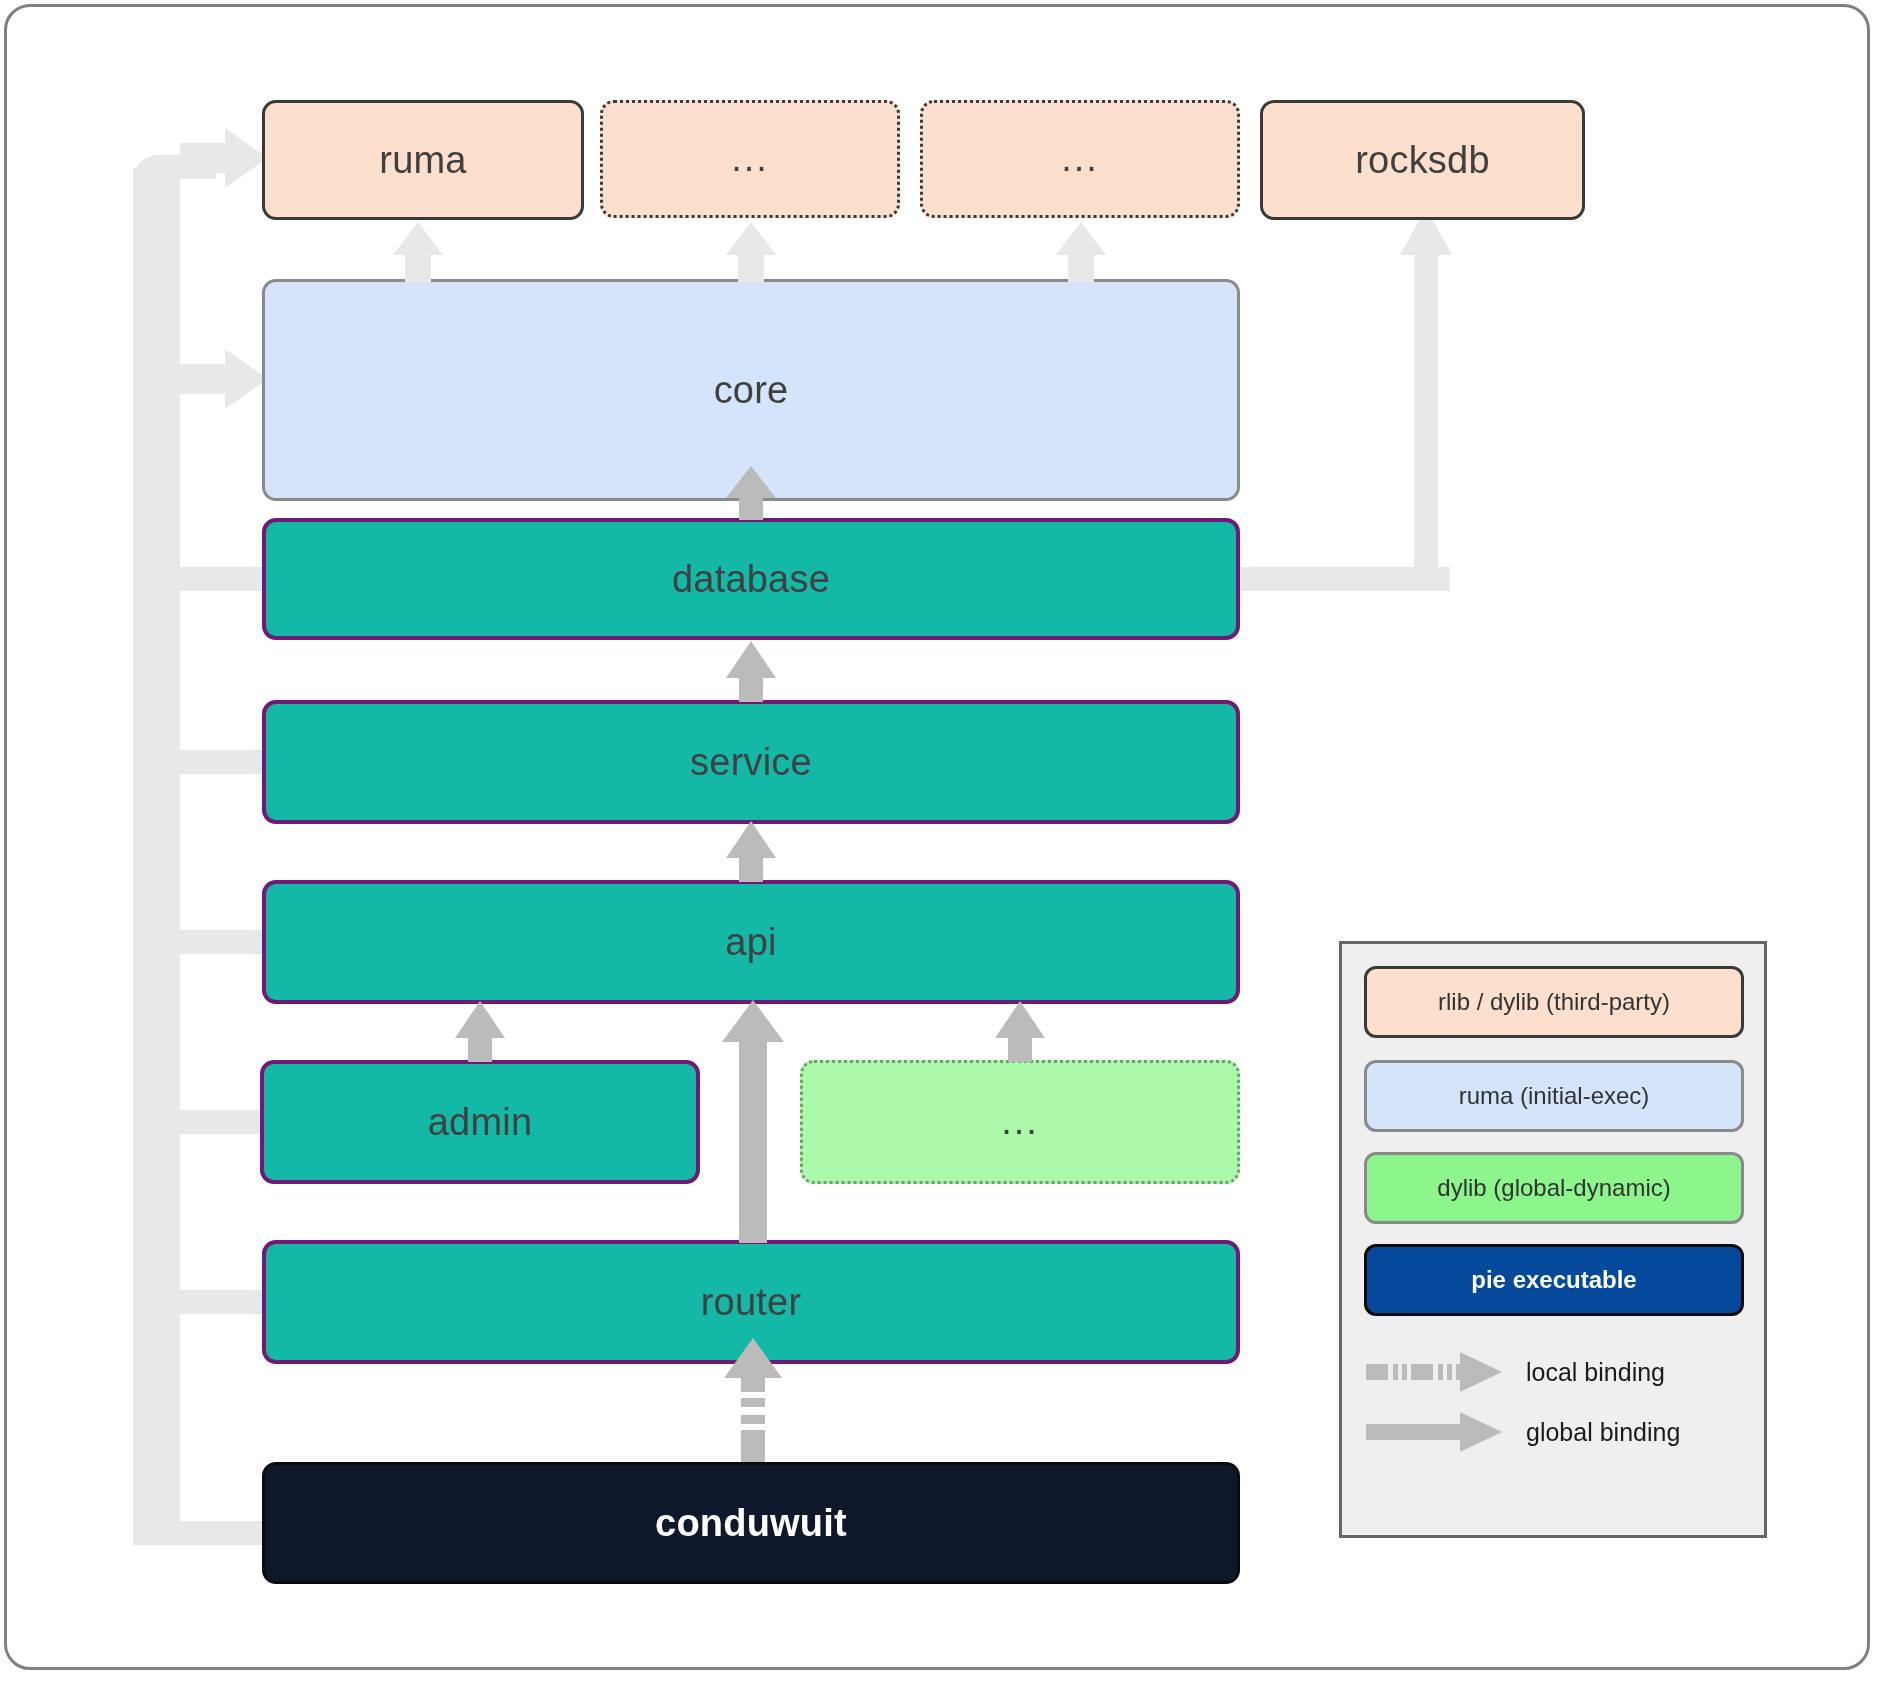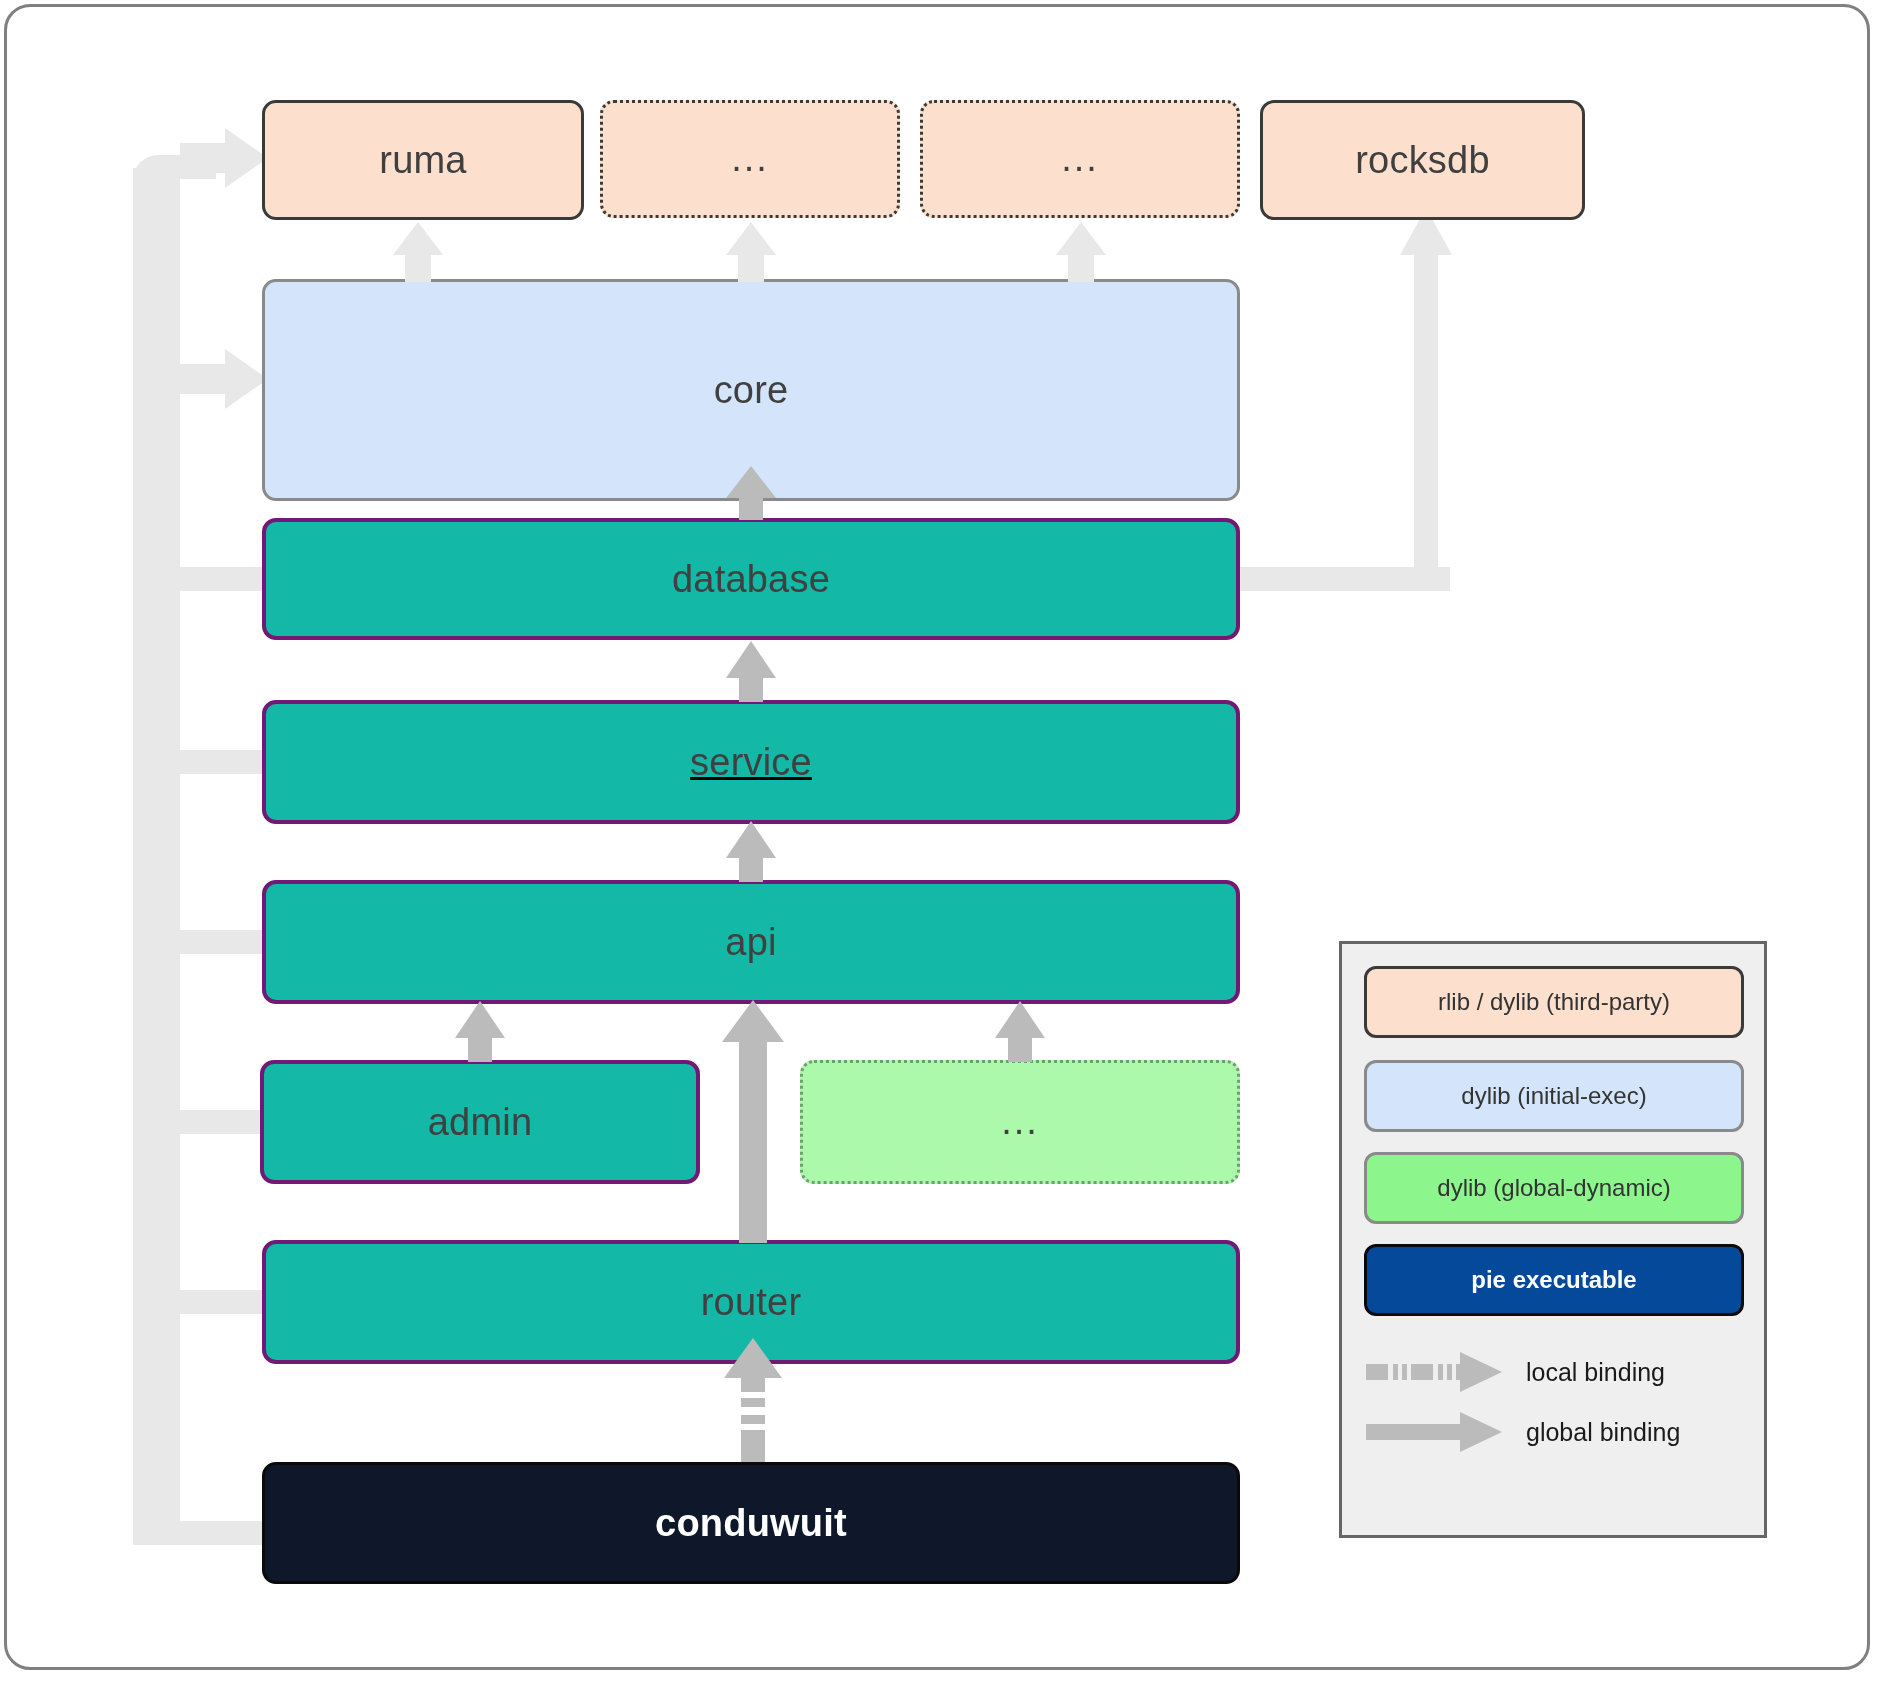--- a/index.html
+++ b/index.html
@@ -192,21 +192,21 @@
   </div>
 
   <div class="node n-initial" style="left:262px; top:279px; width:978px; height:222px;">
     <span class="lbl">core</span>
   </div>
 
   <div class="node n-global" style="left:262px; top:518px; width:978px; height:122px;">
     <span class="lbl">database</span>
   </div>
 
-  <div class="node n-global" style="left:262px; top:700px; width:978px; height:124px;text-decoration:underline;">
+  <div class="node n-global" style="left:262px; top:700px; width:978px; height:124px;">
     <span class="lbl">service</span>
   </div>
 
   <div class="node n-global" style="left:262px; top:880px; width:978px; height:124px;">
     <span class="lbl">api</span>
   </div>
 
   <div class="node n-global" style="left:260px; top:1060px; width:440px; height:124px;">
     <span class="lbl">admin</span>
   </div>
@@ -277,21 +277,21 @@
       <rect x="741" y="1368" width="24" height="24"></rect>
       <path d="M724,1378 L753,1338 L782,1378 Z"></path>
     </g>
   </svg>
 
   <div id="legend">
     <div class="lg-box" style="top:22px; background:#fce0cd; border:3px solid #3a3a3a;">
       <span class="lbl">rlib / dylib (third-party)</span>
     </div>
     <div class="lg-box" style="top:116px; background:#d4e5fb; border:3px solid #8a8a8a;">
-      <span class="lbl">dylib (initial-exec)</span>
+      <span class="lbl">ruma (initial-exec)</span>
     </div>
     <div class="lg-box" style="top:208px; background:#8cf58c; border:3px solid #8a8a8a;">
       <span class="lbl">dylib (global-dynamic)</span>
     </div>
     <div class="lg-box" style="top:300px; background:#05499b; border:3px solid #0a0a0a;">
       <span class="lbl" style="color:#fff; font-weight:bold;">pie executable</span>
     </div>
 
     <div class="lg-row" style="top:402px;">
       <svg class="lg-arrow" viewBox="0 0 140 44">

